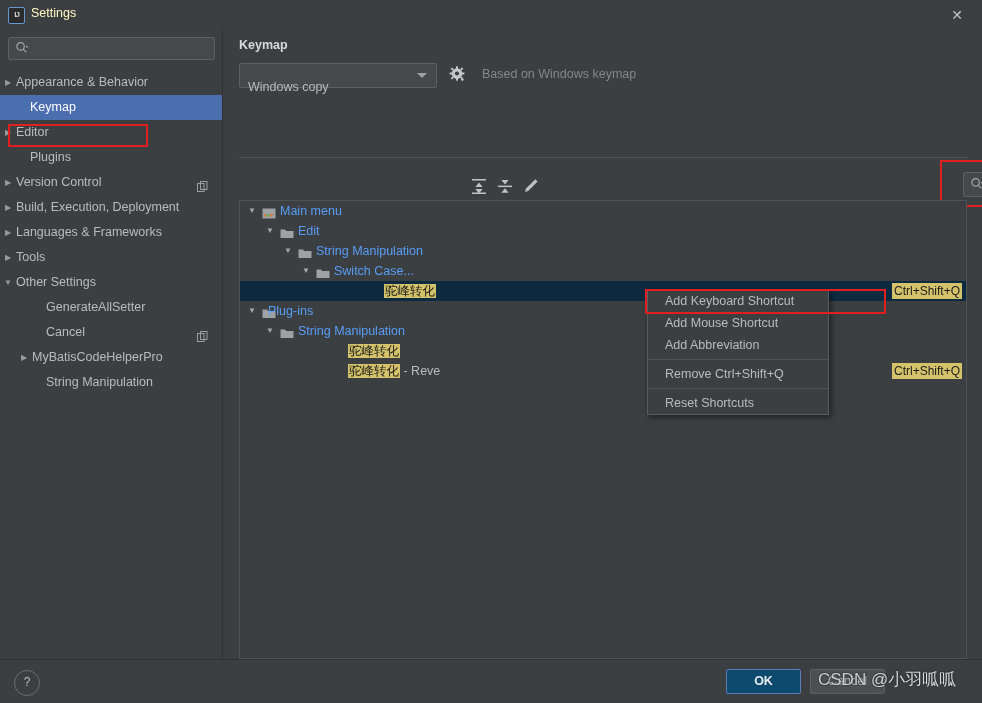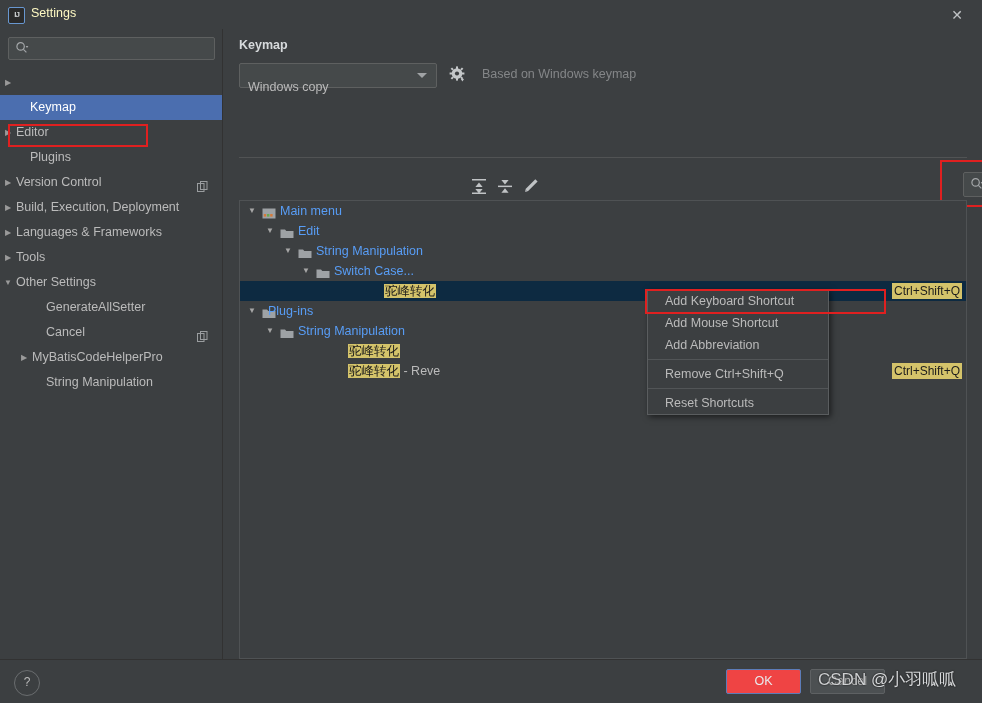--- a/index.html
+++ b/index.html
@@ -134,22 +134,22 @@
   #footer{
     position:absolute;left:0;top:659px;width:982px;height:44px;background:#3c3f41;
     border-top:1px solid #323232;
   }
   #help-btn{
     position:absolute;left:14px;top:10px;width:24px;height:24px;border-radius:50%;
     border:1px solid #6a6d6f;color:#bbbbbb;font-size:12px;text-align:center;line-height:23px;cursor:pointer;
   }
   #ok-btn{
     position:absolute;left:726px;top:669px;width:73px;height:23px;
-    background:#ef4444;border:1px solid #5c7cb8;border-radius:2px;
-    color:#e8eaec;font-size:12.5px;text-align:center;line-height:22px;cursor:pointer;
+    background:#0c4a6e;border:1px solid #5c7cb8;border-radius:2px;
+    color:#e8eaec;font-size:12.5px;text-align:center;line-height:22px;cursor:pointer;font-weight:bold;
   }
   #cancel-btn{
     position:absolute;left:810px;top:669px;width:73px;height:23px;
     background:#4c5052;border:1px solid #5e6163;border-radius:2px;
     color:#bbbbbb;font-size:12.5px;text-align:center;line-height:22px;cursor:pointer;
   }
   #watermark{
     position:absolute;left:818px;top:668px;font-size:17px;color:#d8dadc;
     font-family:"Liberation Sans",sans-serif;white-space:nowrap;
     text-shadow:0 0 1px #1c1c1c, 0 0 2px #1c1c1c;opacity:.92;pointer-events:none;
@@ -170,20 +170,21 @@
     <svg class="mag" viewBox="0 0 14 14">
       <circle cx="5.6" cy="5.4" r="3.7" fill="none" stroke="#a4a7a9" stroke-width="1.2"></circle>
       <line x1="8.4" y1="8.3" x2="11.4" y2="11.3" stroke="#a4a7a9" stroke-width="1.2"></line>
       <polygon points="10.6,5 13.4,5 12,7" fill="#a4a7a9"></polygon>
     </svg>
     <input id="side-search-input" value="" placeholder="" style="">
   </div>
   <div id="side-list" style="position:absolute;left:0;top:41px;width:222px;">
       <div class="side-item">
         <span class="arrow" style="left:2px">▶</span>
+        <span class="lbl" style="left:16px">Appearance &amp; Behavior</span>
       </div>
       <div class="side-item selected">
         <span class="lbl" style="left:30px">Keymap</span>
       </div>
       <div class="side-item">
         <span class="arrow" style="left:2px">▶</span>
         <span class="lbl" style="left:16px">Editor</span>
       </div>
       <div class="side-item">
         <span class="lbl" style="left:30px">Plugins</span>

